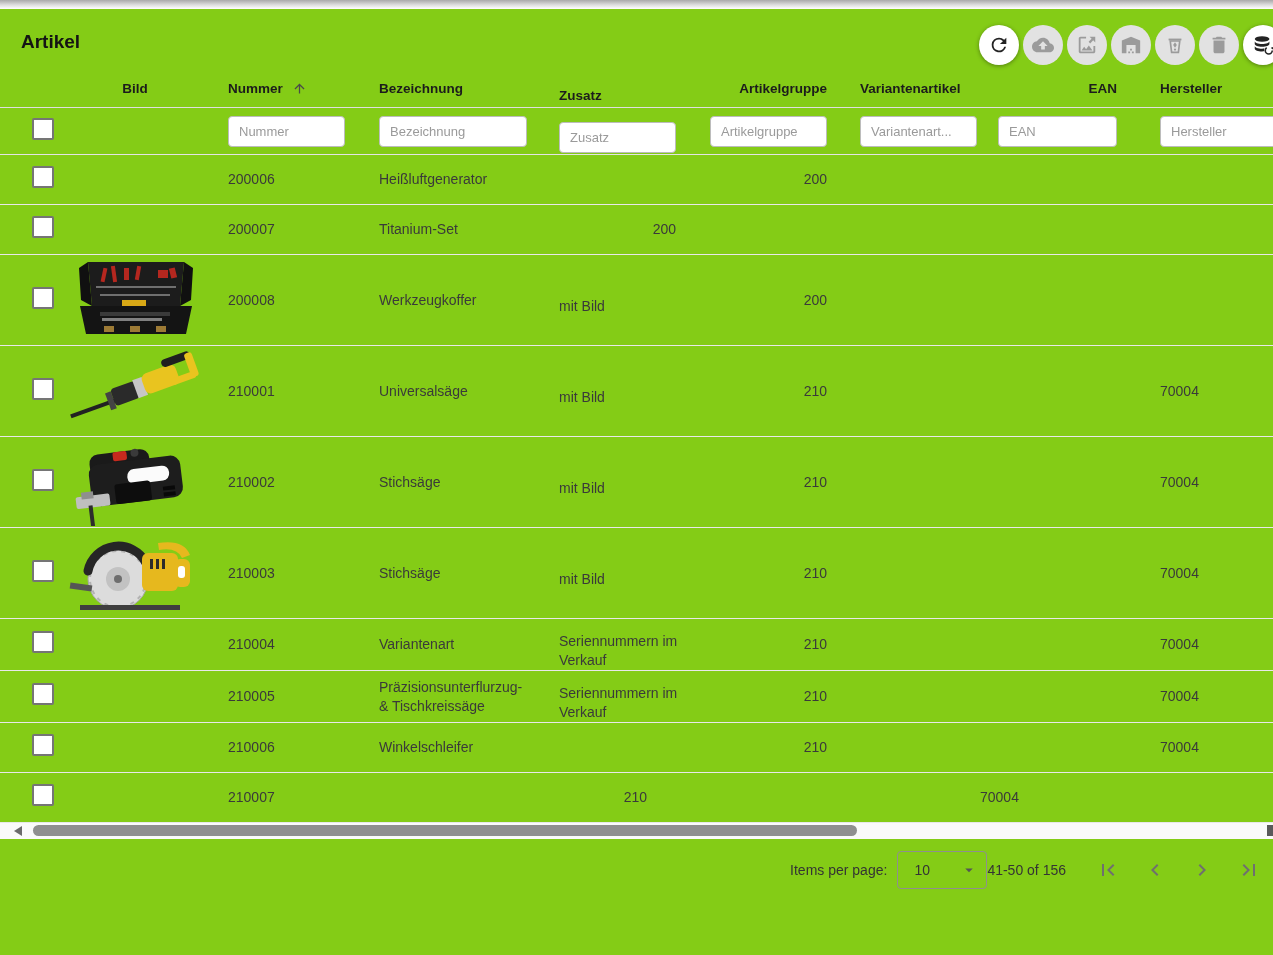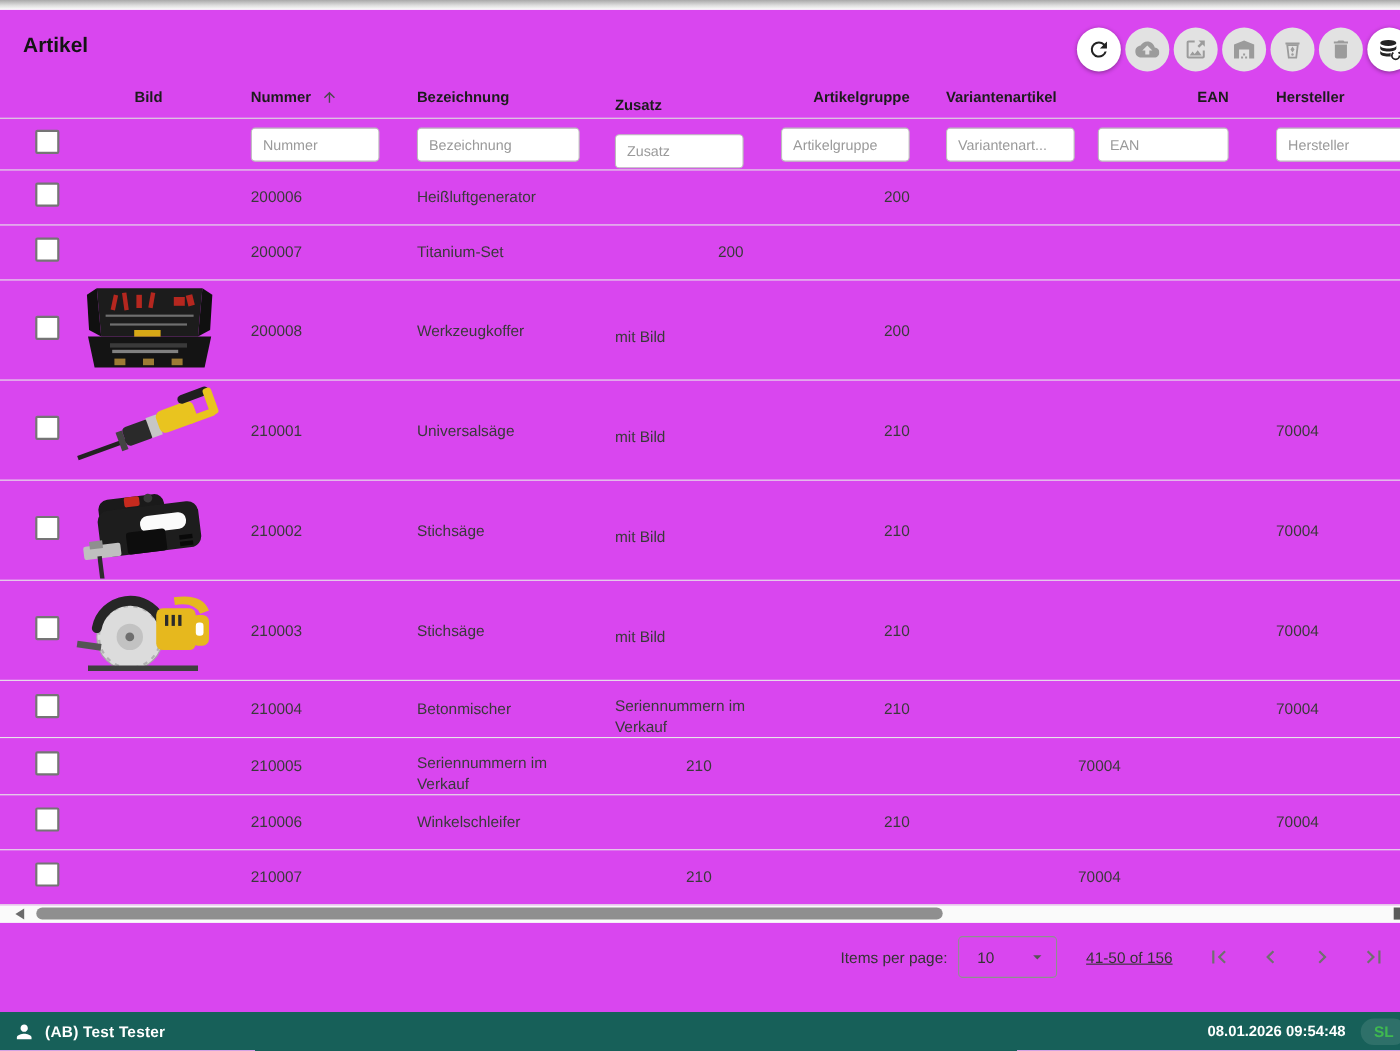--- a/index.html
+++ b/index.html
@@ -1,16 +1,16 @@
 <!DOCTYPE html>
 <html><head>
 <meta charset="utf-8">
 <style>
   html,body{margin:0;padding:0;background:#fff;}
-  #viewport{position:relative;width:1273px;height:955px;overflow:hidden;background:#d946ef;
+  #viewport{position:relative;width:1273px;height:955px;overflow:hidden;background:#84cc16;
             font-family:"Liberation Sans",sans-serif;color:#3a3a3a;}
   .top-strip{position:absolute;top:0;left:0;width:100%;height:9px;
              background:linear-gradient(to bottom,#a9a9a9 0%,#dedede 55%,#ffffff 100%);}
   .page-title{position:absolute;top:31px;left:21px;font-size:19px;font-weight:700;color:#141414;}
 
   
   .toolbar{position:absolute;top:25px;left:979px;display:flex;gap:4px;}
   .tb-btn{width:40px;height:40px;border-radius:50%;display:flex;align-items:center;justify-content:center;flex:0 0 auto;}
   .tb-btn.enabled{background:#fff;box-shadow:0 1px 4px rgba(0,0,0,.38);color:#232323;cursor:pointer;}
   .tb-btn.disabled{background:#e2e2e2;color:#9b9b9b;}
@@ -51,21 +51,21 @@
                border-top:5px solid transparent;border-bottom:5px solid transparent;border-right:8px solid #6b6b6b;cursor:pointer;}
   .sthumb{position:absolute;left:33px;top:2px;width:824px;height:11px;border-radius:6px;background:#8f8f8f;cursor:pointer;}
   .sarrow-right{position:absolute;right:0px;top:2px;width:6px;height:11px;background:#5a5a5a;cursor:pointer;}
 
   
   .pagination{display:flex;align-items:center;justify-content:flex-end;height:62px;padding-right:4px;font-size:14px;color:#343434;}
   .psel{width:90px;height:38px;border:1px solid #8f8f8f;border-radius:4px;display:flex;align-items:center;
         margin-left:10px;cursor:pointer;box-sizing:border-box;}
   .psel .val{padding-left:16px;flex:1;}
   .psel .caret{color:#555;padding-right:8px;display:flex;align-items:center;}
-  .range{margin-left:26px;text-decoration:underline;}
+  .range{}
   .pnav{display:flex;align-items:center;margin-left:22px;gap:7px;}
   .pnav .nav-btn{width:40px;height:40px;display:flex;align-items:center;justify-content:center;color:#6f6f6f;cursor:pointer;}
 
   
   .footer{position:absolute;left:0;bottom:0;width:100%;height:35px;display:flex;align-items:center;
           padding:0 10px;box-sizing:border-box;color:#fff;}
   .footer .picon{display:flex;align-items:center;margin-left:2px;}
   .footer .uname{margin-left:9px;font-size:14px;font-weight:700;letter-spacing:.2px;}
   .footer .spacer{flex:1;}
   .footer .ts{font-size:13.5px;font-weight:700;margin-right:14px;}
@@ -308,31 +308,32 @@
           <div class="cell c-zusatz">mit Bild</div>
           <div class="cell c-artikelgruppe">210</div>
           <div class="cell c-variantenartikel"></div>
           <div class="cell c-ean"></div>
           <div class="cell c-hersteller">70004</div>
         </div>
         <div class="trow drow">
           <div class="cell c-select"><span class="cb"></span></div>
           <div class="cell c-bild"></div>
           <div class="cell c-nummer">210004</div>
-          <div class="cell c-bezeichnung">Betonmischer</div>
+          <div class="cell c-bezeichnung">Variantenart</div>
           <div class="cell c-zusatz">Seriennummern im Verkauf</div>
           <div class="cell c-artikelgruppe">210</div>
           <div class="cell c-variantenartikel"></div>
           <div class="cell c-ean"></div>
           <div class="cell c-hersteller">70004</div>
         </div>
         <div class="trow drow">
           <div class="cell c-select"><span class="cb"></span></div>
           <div class="cell c-bild"></div>
           <div class="cell c-nummer">210005</div>
+          <div class="cell c-bezeichnung">Präzisionsunterflurzug- &amp; Tischkreissäge</div>
           <div class="cell c-zusatz">Seriennummern im Verkauf</div>
           <div class="cell c-artikelgruppe">210</div>
           <div class="cell c-variantenartikel"></div>
           <div class="cell c-ean"></div>
           <div class="cell c-hersteller">70004</div>
         </div>
         <div class="trow drow">
           <div class="cell c-select"><span class="cb"></span></div>
           <div class="cell c-bild"></div>
           <div class="cell c-nummer">210006</div>
@@ -390,26 +391,13 @@
           </div>
           <div class="nav-btn">
             <svg width="24" height="24" viewBox="0 0 24 24" fill="currentColor">
               <path d="M5.59 7.41 10.18 12l-4.59 4.59L7 18l6-6-6-6zM16 6h2v12h-2z"></path>
             </svg>
           </div>
         </div>
     </div>
   </div>
 
-  <div class="footer" id="footer" style="background: rgb(23, 96, 89);">
-    <span class="picon">
-        <svg width="20" height="20" viewBox="0 0 24 24" fill="currentColor">
-          <path d="M12 12c2.21 0 4-1.79 4-4s-1.79-4-4-4-4 1.79-4 4 1.79 4 4 4zm0 2c-2.67 0-8 1.34-8 4v2h16v-2c0-2.66-5.33-4-8-4z"></path>
-        </svg>
-      </span>
-    <span class="uname">(AB) Test Tester</span>
-    <span class="spacer"></span>
-    <span class="ts">08.01.2026 09:54:48</span>
-    <span class="badge">
-        <b style="color: rgb(63, 185, 80);">SL</b>
-      </span>
-  </div>
 </div>
 
 </body></html>

